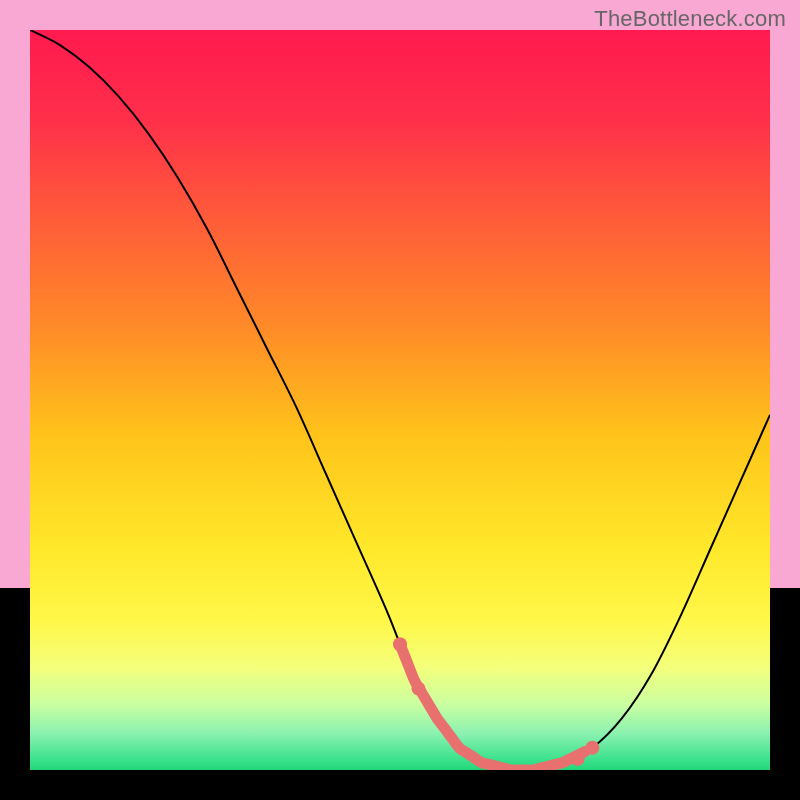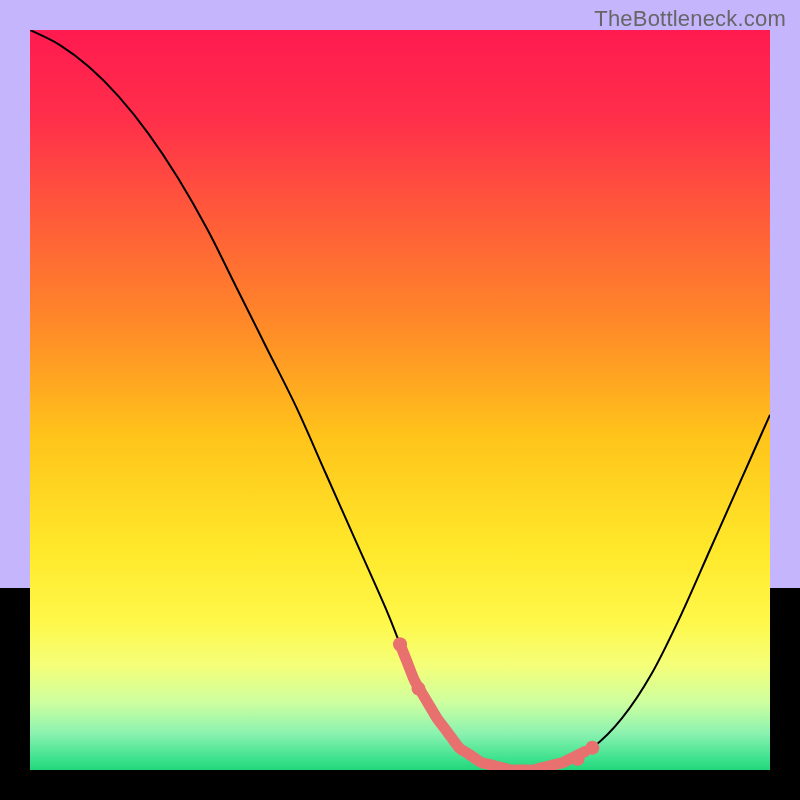--- a/index.html
+++ b/index.html
@@ -1,20 +1,20 @@
 <!DOCTYPE html>
 <html><head>
 <meta charset="utf-8">
 <style>
   * { margin: 0; padding: 0; box-sizing: border-box; }
   html, body { width: 800px; height: 800px; overflow: hidden; background: #000; }
   .container {
     width: 800px;
     height: 588px;
-    background: #c4b5fd;
+    background: #f9a8d4;
     position: relative;
   }
   .watermark {
     position: absolute;
     top: 6px;
     right: 14px;
     color: #666;
     font-family: Arial, Helvetica, sans-serif;
     font-size: 22px;
     letter-spacing: 0.2px;

